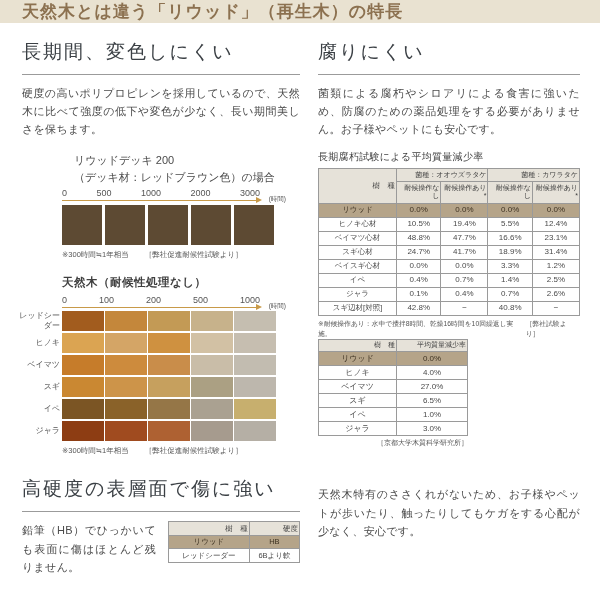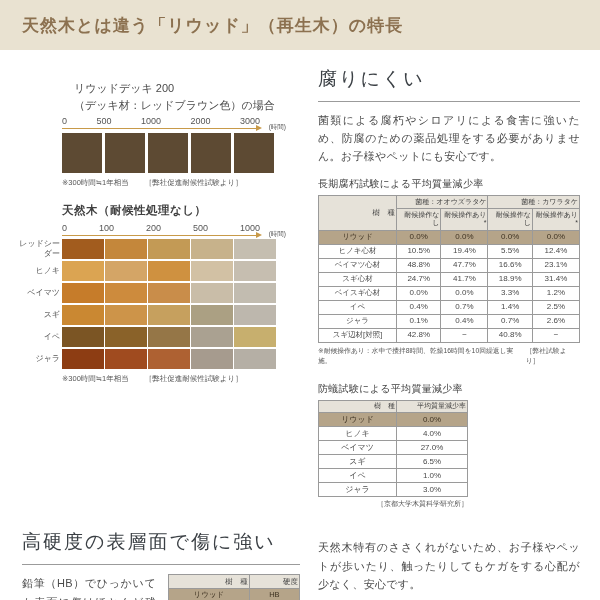--- a/index.html
+++ b/index.html
@@ -4,21 +4,21 @@
 <style>
   * { margin:0; padding:0; box-sizing:border-box; }
   html,body { background:#fff; }
   .page {
     position:relative; width:600px; height:600px; overflow:hidden;
     background:#fff; color:#4b4b4b;
     font-family:"Liberation Sans","DejaVu Sans",sans-serif;
   }
   
   .title-bar {
-    height:50px; background:#e9e2d1; display:flex; align-items:center;
+    height:23px; background:#e9e2d1; display:flex; align-items:center;
     padding-left:22px;
   }
   .title-bar h1 {
     font-size:17px; font-weight:bold; color:#8c7150; letter-spacing:1px;
   }
   
   .columns { display:flex; gap:18px; padding:16px 20px 0 22px; }
   .col-l { width:278px; flex:0 0 278px; }
   .col-r { flex:1; min-width:0; }
   h2 {
@@ -76,20 +76,22 @@
 
 <div class="page">
 
   <div class="title-bar">
     <h1>天然木とは違う「リウッド」（再生木）の特長</h1>
   </div>
 
   <div class="columns">
 
     <div class="col-l">
+      <h2>長期間、変色しにくい</h2>
+      <p class="body">硬度の高いポリプロピレンを採用しているので、天然木に比べて強度の低下や変色が少なく、長い期間美しさを保ちます。</p>
 
       <div class="chart-label">
         <div>リウッドデッキ 200</div>
         <div>（デッキ材：レッドブラウン色）の場合</div>
       </div>
 
       <div class="chart">
         <div class="scale">
           <div class="ticks">
               <span>0</span>
@@ -258,21 +260,20 @@
               <td>40.8%</td>
               <td>−</td>
             </tr>
           </tbody>
         </table>
       <div class="note-line">
         <span>※耐候操作あり：水中で攪拌8時間、乾燥16時間を10回繰返し実施。</span>
         <span>［弊社試験より］</span>
       </div>
 
-      <div class="tbl-title" style="margin-top:16px">防蟻試験による平均質量減少率</div>
       <div class="termite-wrap">
         <table class="termite-table">
             <thead>
               <tr>
                 <th class="spec-col">樹　種</th>
                 <th>平均質量減少率</th>
               </tr>
             </thead>
             <tbody>
               <tr class="hl">

